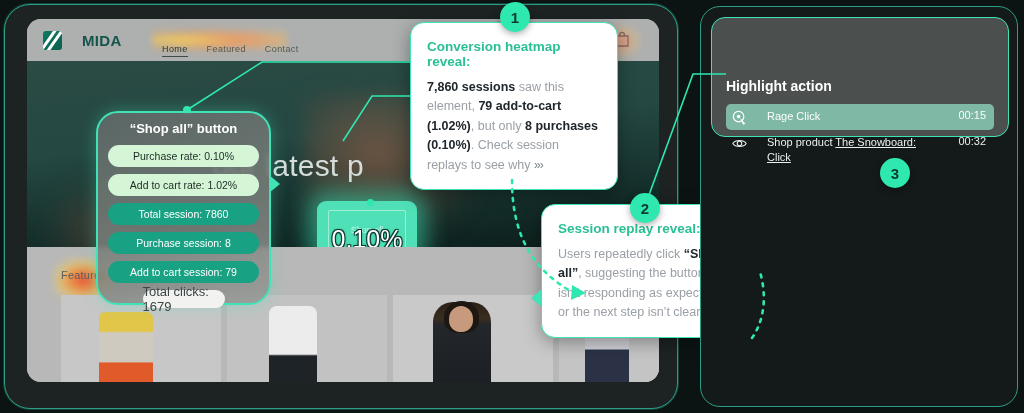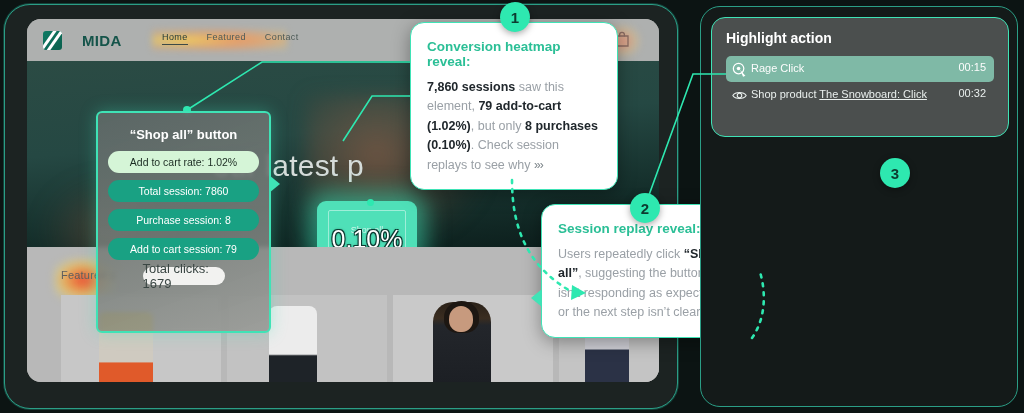--- a/index.html
+++ b/index.html
@@ -41,21 +41,21 @@
     transform: rotate(35deg); top: -6px;
   }
   #brand-mark::before { left: 4px; }
   #brand-mark::after { left: 11px; }
   #brand-name { font-size: 15px; font-weight: 700; color: #15544a; letter-spacing: .3px; }
 
   #site-nav {
     position: absolute; left: 135px; top: 11px;
     display: flex; gap: 19px; font-size: 9px; letter-spacing: .4px;
   }
-  #site-nav span { color: #4d5a57; padding: 2px 0; }
+  #site-nav span { color: #4d5a57; padding: 2px 0; margin-top: 12px; }
   #site-nav span.active { color: #243b36; border-bottom: 1px solid #3d4a47; }
   #nav-heat {
     position: absolute; left: 125px; top: 8px; width: 135px; height: 24px;
     background: radial-gradient(ellipse at 22% 55%, rgba(250,215,80,.78), rgba(248,160,70,.30) 42%, rgba(255,190,90,0) 72%),
                 radial-gradient(ellipse at 55% 55%, rgba(244,120,96,.55), rgba(244,140,96,0) 70%),
                 radial-gradient(ellipse at 86% 55%, rgba(250,205,90,.45), rgba(250,205,90,0) 72%);
     filter: blur(3px); pointer-events: none;
   }
   #cart-icon-wrap { position: absolute; right: 26px; top: 10px; width: 22px; height: 22px; }
   #cart-heat {
@@ -142,26 +142,26 @@
   #fig3 .head { position: absolute; left: 16px; top: 4px; width: 24px; height: 26px;
     border-radius: 50% 50% 45% 45%; background: #c79a7e; }
   #fig3 .hair { position: absolute; left: 11px; top: -1px; width: 35px; height: 32px;
     border-radius: 50% 50% 40% 40%; background: #1d1712; }
   #fig4 { left: 26px; width: 44px; height: 72px;
     background: linear-gradient(180deg,#cfcfd6 0%, #cfcfd6 40%, #2b3246 42%, #2b3246 100%);
     border-radius: 6px 6px 2px 2px; }
 
   
   #stats-card {
-    position: absolute; left: 96px; top: 111px; width: 175px; height: 222px;
-    border: 2px solid #3fe3b6; border-radius: 6px;
+    position: absolute; left: 96px; top: 111px; width: 175px; height: 194px;
+    border: 2px solid #3fe3b6; border-radius: 22px;
     background: linear-gradient(160deg, rgba(96,106,104,.90), rgba(120,126,122,.88) 55%, rgba(150,152,148,.86));
     backdrop-filter: blur(2px);
     box-shadow: 0 0 16px rgba(63,227,182,.35);
-    padding: 12px 10px 0 10px;
+    padding: 6px 10px 0 10px;
   }
   #stats-card::after {
     content: ""; position: absolute; right: -11px; top: 62px;
     border-top: 9px solid transparent; border-bottom: 9px solid transparent;
     border-left: 11px solid #3fe3b6;
   }
   #stats-anchor {
     position: absolute; left: 183px; top: 106px; width: 8px; height: 8px;
     border-radius: 50%; background: #2ee8b0;
   }
@@ -223,23 +223,23 @@
   #right-panel {
     position: absolute; left: 700px; top: 6px; width: 318px; height: 401px;
     background: #141a19; border: 1px solid #2b9e86; border-radius: 20px;
     overflow: hidden;
   }
   #highlight-card {
     position: absolute; left: 10px; top: 10px; width: 298px; height: 120px;
     background: #4b4f4e; border: 1.4px solid #3fe3b6; border-radius: 14px;
     padding: 12px 14px;
   }
-  #highlight-title { font-size: 14px; font-weight: 700; color: #fff; margin-bottom: 10px; }
+  #highlight-title { font-size: 14px; font-weight: 700; color: #fff; margin-bottom: 10px; margin-top: 48px; }
   .action-row {
-    display: flex; align-items: flex-start; gap: 4px;
+    display: flex; align-items: flex-start; gap: 20px;
     padding: 5px 8px 5px 6px; border-radius: 5px; font-size: 11px; color: #e9efed;
   }
   .action-row.active { background: #7fb9a6; color: #fdfdfd; }
   .action-row .label { flex: 1; line-height: 1.35; }
   .action-row .time { font-size: 11px; white-space: nowrap; }
   .action-row .link { text-decoration: underline; }
   .row-icon { width: 15px; height: 15px; flex: none; margin-top: 1px; }
 
   
   #wires { position: absolute; left: 0; top: 0; width: 1024px; height: 413px; pointer-events: none; z-index: 5; }
@@ -304,20 +304,21 @@
         <div class="prod" id="prod4">
             <div class="figure" id="fig4"></div>
           </div>
       </div>
     </div>
   </div>
 
   <div id="stats-anchor"></div>
   <div id="stats-card">
     <div id="stats-title">“Shop all” button</div>
+    <div class="pill light">Purchase rate: 0.10%</div>
     <div class="pill light">Add to cart rate: 1.02%</div>
     <div class="pill solid">Total session: 7860</div>
     <div class="pill solid">Purchase session: 8</div>
     <div class="pill solid">Add to cart session: 79</div>
     <div class="pill small">Total clicks: 1679</div>
   </div>
 
   <svg id="wires">
 
     <path d="M187 110 L262 62 L410 62" fill="none" stroke="#2ee8b0" stroke-width="1.6"></path>

